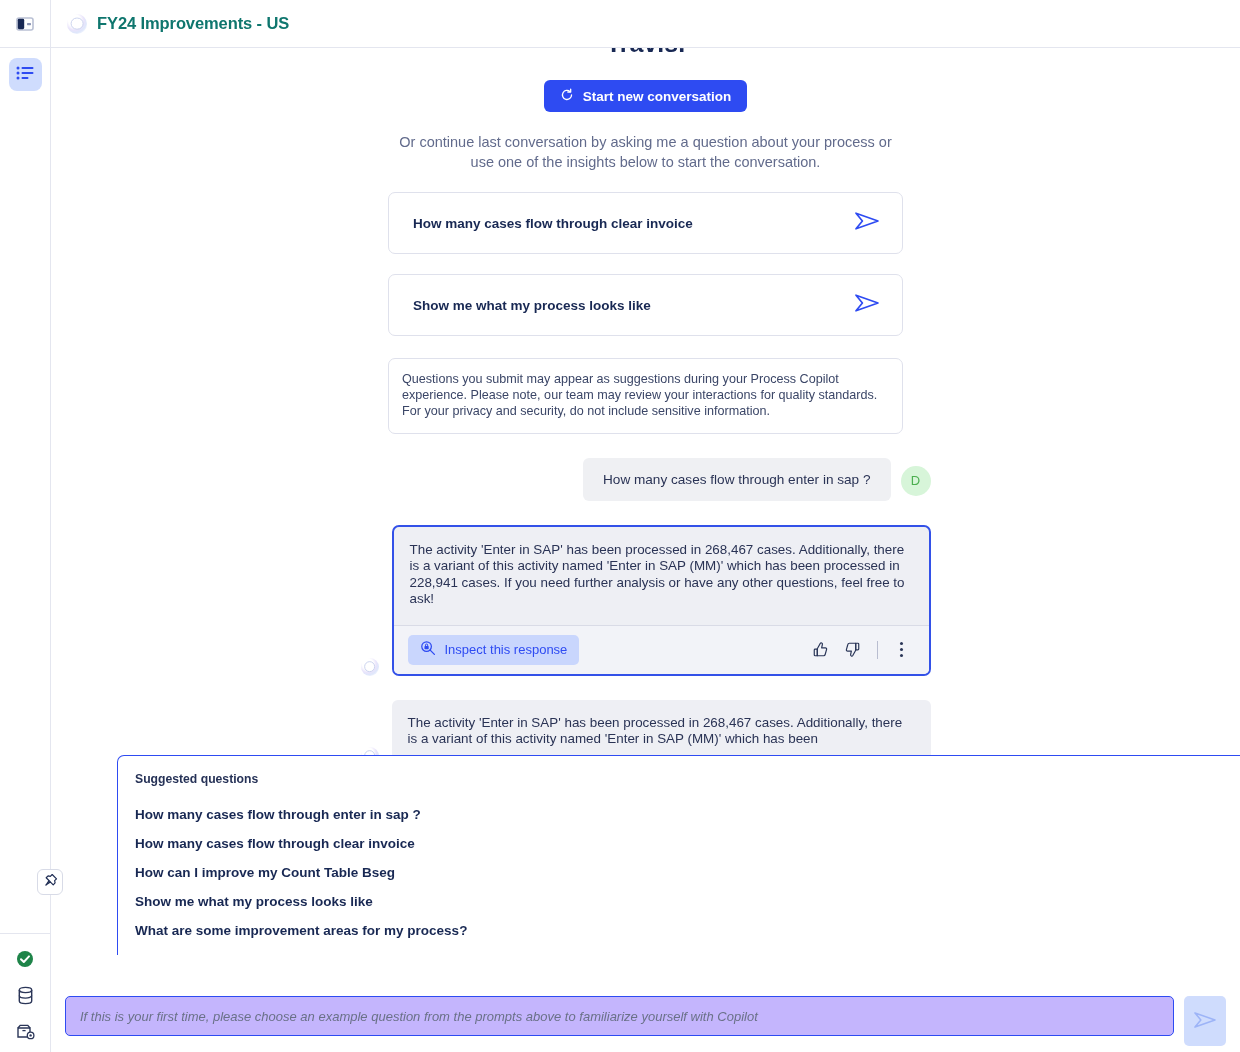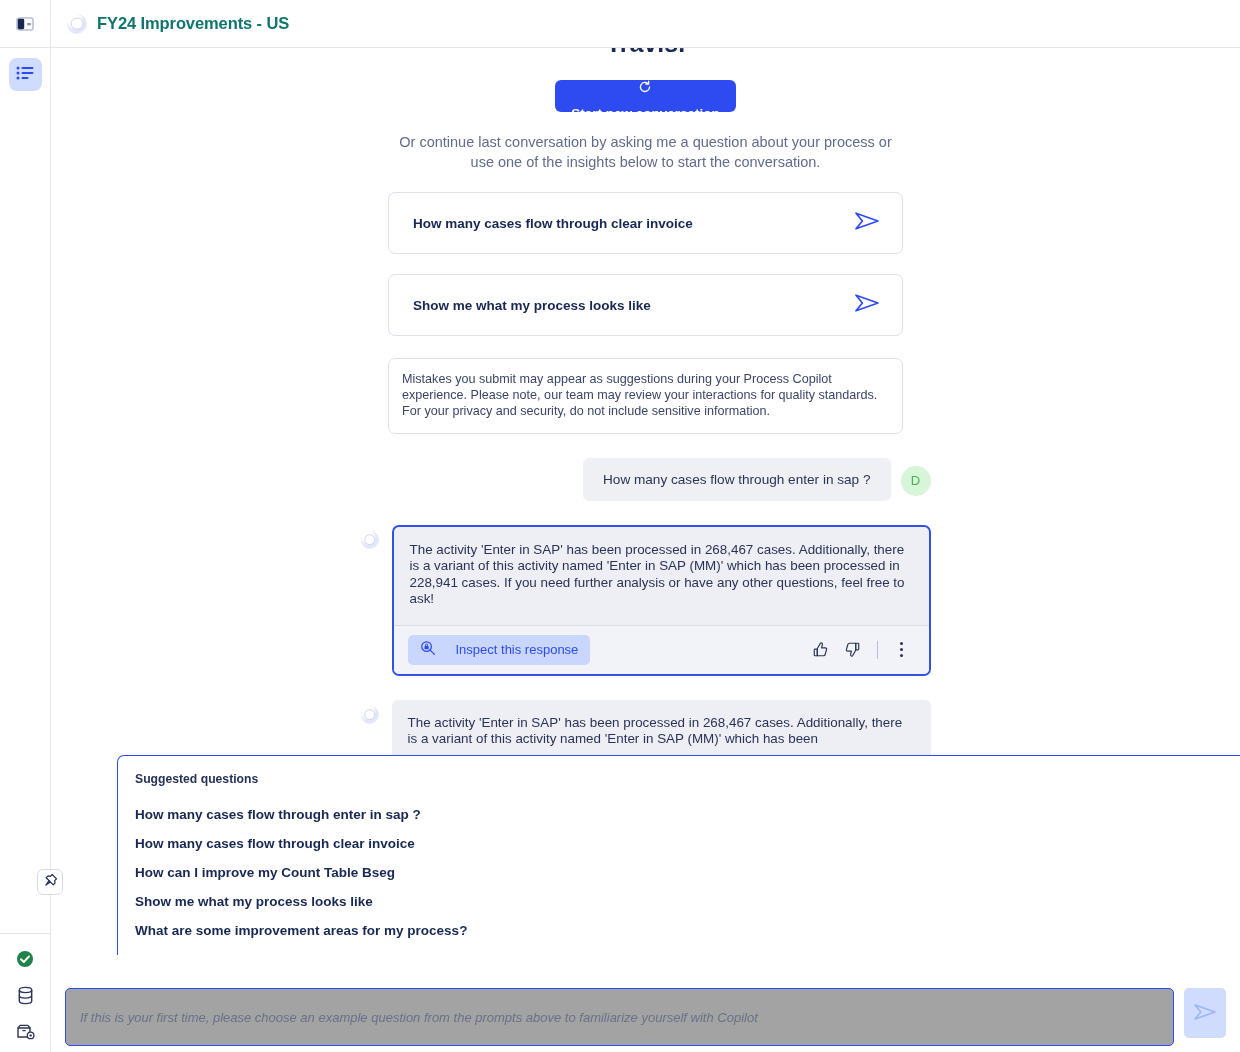--- a/index.html
+++ b/index.html
@@ -177,21 +177,20 @@
     border-radius: 6px;
     height: 32px;
     padding: 0 16px;
     font-size: 13.5px;
     font-weight: bold;
     font-family: "Liberation Sans", sans-serif;
     display: inline-flex;
     align-items: center;
     gap: 9px;
     cursor: pointer;
-    flex-direction: column;
   }
 
   .hero-sub {
     margin-top: 20px;
     width: 500px;
     text-align: center;
     font-size: 14.5px;
     line-height: 20px;
     color: #626b8c;
   }
@@ -228,21 +227,21 @@
   }
 
   
   .row {
     width: 570px;
     display: flex;
     align-items: flex-start;
     margin-top: 24px;
   }
   .row.user { justify-content: flex-end; gap: 10px; }
-  .row.bot  { justify-content: flex-start; gap: 13px; }
+  .row.bot  { justify-content: flex-start; gap: 13px; align-items: flex-end; }
 
   .user-bubble {
     background: #eff0f3;
     border-radius: 6px;
     padding: 14px 20px;
     font-size: 13.6px;
     color: #2a3355;
     max-width: 420px;
   }
   .avatar-d {
@@ -283,21 +282,21 @@
   }
   .inspect-btn {
     background: #c9d6fd;
     color: #2e4bf2;
     border: none;
     border-radius: 5px;
     height: 30px;
     padding: 0 12px;
     display: inline-flex;
     align-items: center;
-    gap: 20px;
+    gap: 9px;
     font-size: 13px;
     font-family: "Liberation Sans", sans-serif;
     cursor: pointer;
   }
   .act-group { display: flex; align-items: center; gap: 6px; }
   .act-ico {
     width: 26px; height: 26px;
     display: flex; align-items: center; justify-content: center;
     cursor: pointer;
   }
@@ -344,24 +343,24 @@
     background: #ffffff;
     z-index: 25;
   }
   .composer-row {
     display: flex;
     align-items: stretch;
     gap: 10px;
   }
   .composer-input {
     flex: 1 1 auto;
-    height: 58px;
+    height: 40px;
     border: 1.5px solid #2e4bf2;
     border-radius: 5px;
-    background: #a3a3a3;
+    background: #c4b5fd;
     padding: 0 14px;
     font-family: "Liberation Sans", sans-serif;
     font-size: 13px;
     color: #2a3355;
     outline: none;
   }
   .composer-input::placeholder {
     font-style: italic;
     color: #6a7188;
     font-size: 13px;
@@ -486,21 +485,21 @@
 
         <div class="suggest-card">
           <span class="txt">Show me what my process looks like</span>
           <span>
             <svg width="26" height="22" viewBox="0 0 26 22" aria-hidden="true">
               <path d="M2 3.2 L24 11 L2 18.8 L8.4 11 Z" fill="none" stroke="#2e4bf2" stroke-width="1.7" stroke-linejoin="round"></path>
             </svg>
           </span>
         </div>
 
-        <div class="notice-card">Mistakes you submit may appear as suggestions during your Process Copilot experience. Please note, our team may review your interactions for quality standards. For your privacy and security, do not include sensitive information.</div>
+        <div class="notice-card">Questions you submit may appear as suggestions during your Process Copilot experience. Please note, our team may review your interactions for quality standards. For your privacy and security, do not include sensitive information.</div>
 
         <div class="row user">
           <div class="user-bubble">How many cases flow through enter in sap ?</div>
           <div class="avatar-d">D</div>
         </div>
 
         <div class="row bot">
           <div class="ring ring-18 ring-wrap"></div>
           <div class="bot-card focused">
             <div class="bot-text">The activity 'Enter in SAP' has been processed in 268,467 cases. Additionally, there is a variant of this activity named 'Enter in SAP (MM)' which has been processed in 228,941 cases. If you need further analysis or have any other questions, feel free to ask!</div>

